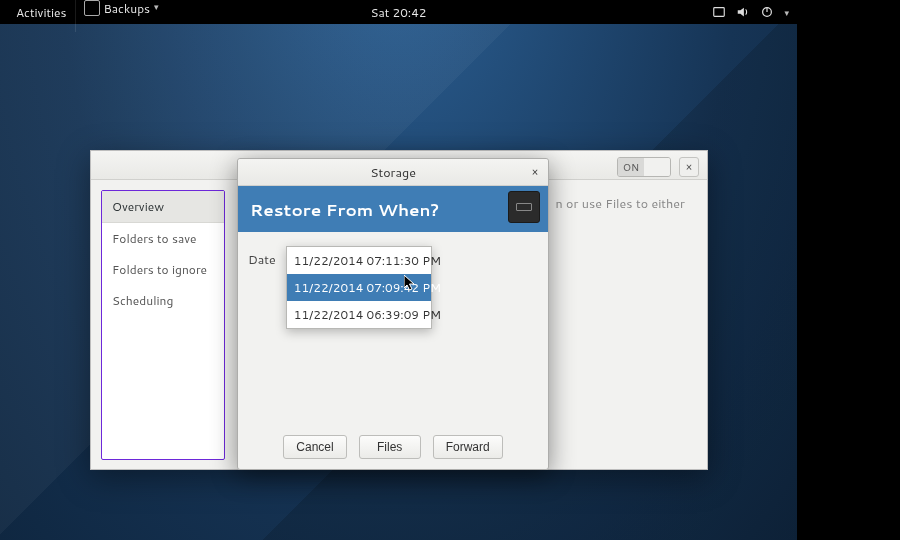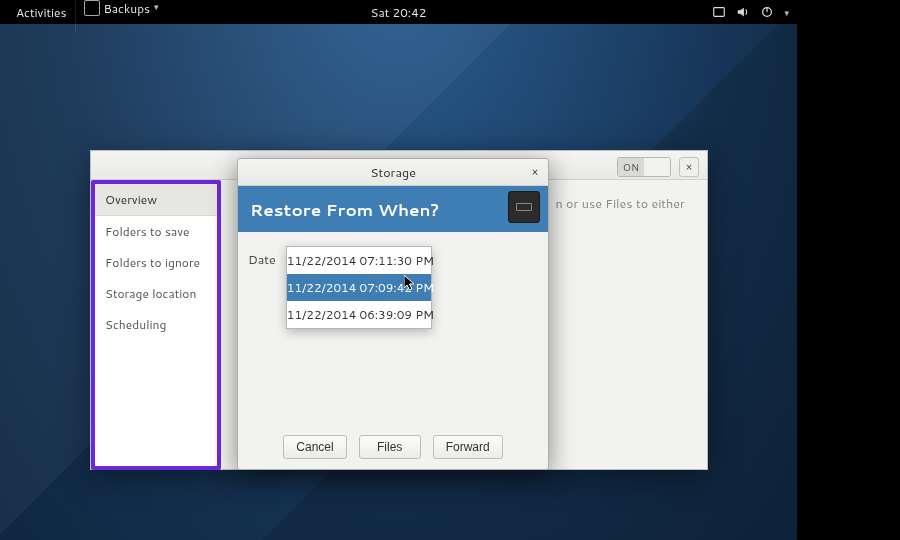--- a/index.html
+++ b/index.html
@@ -23,39 +23,39 @@
 
   
   .win{position:absolute;left:90px;top:150px;width:616px;height:318px;background:#f2f2f0;border:1px solid #bdbdbd;border-radius:0;box-shadow:0 8px 30px rgba(0,0,0,.4)}
   .win .titlebar{height:28px;border-bottom:1px solid #d0d0cd;background:linear-gradient(#f4f4f2,#e9e9e6);border-radius:4px 4px 0 0;position:relative}
   .win .toggle{position:absolute;right:36px;top:6px;display:flex;border:1px solid #b6b6b3;border-radius:3px;overflow:hidden;height:18px;width:52px;font-size:10px}
   .win .toggle .half{flex:1;display:flex;align-items:center;justify-content:center}
   .win .toggle .on{background:#d9d9d7;color:#555}
   .win .toggle .off{background:#f1f1ef}
   .win .close{position:absolute;right:8px;top:6px;width:18px;height:18px;border:1px solid #c4c4c1;border-radius:3px;background:#efefed;display:flex;align-items:center;justify-content:center;font-size:11px;color:#555;cursor:pointer}
   .win .body{display:flex;height:calc(100% - 28px)}
-  .sidebar{width:122px;border:4px solid #6d28d9;margin:0;border-radius:2px;background:#fff;padding:0;overflow:hidden}
+  .sidebar{width:122px;border:1px solid #6d28d9;margin:10px;border-radius:2px;background:#fff;padding:0;overflow:hidden}
   .sidebar .item{padding:7px 10px;font-size:12px;color:#555;cursor:pointer}
   .sidebar .item.sel{background:#e6e6e3;color:#2e3436;border-bottom:1px solid #d8d8d4;border-top:1px solid #d8d8d4}
   .sidebar .item:first-child.sel{border-top:none}
   .content{flex:1;padding:14px 18px;color:#888;font-size:12.5px;position:relative}
   .content .hint{position:absolute;right:22px;top:14px}
 
   
   .dlg{position:absolute;left:237px;top:158px;width:310px;height:310px;background:#f2f2f0;border:1px solid #adadab;border-radius:3px;box-shadow:0 6px 26px rgba(0,0,0,.45)}
   .dlg .titlebar{height:26px;background:linear-gradient(#f4f4f2,#e9e9e6);border-bottom:1px solid #d0d0cd;border-radius:3px 3px 0 0;display:flex;align-items:center;justify-content:center;position:relative;font-size:12.5px;color:#333}
   .dlg .titlebar .x{position:absolute;right:6px;top:6px;width:14px;height:14px;font-size:11px;color:#444;display:flex;align-items:center;justify-content:center;cursor:pointer}
   .dlg .header{height:40px;background:#3f7db5;color:#fff;display:flex;align-items:center;padding:3px 12px;font-size:17px;font-weight:bold;position:relative}
   .dlg .header .disk{position:absolute;right:8px;top:5px;width:30px;height:30px;border-radius:3px;background:#2b2b2b;border:1px solid #1a1a1a;display:flex;align-items:center;justify-content:center}
   .dlg .header .disk .slot{width:14px;height:6px;border:1px solid #888;border-radius:1px}
   .dlg .form{padding:14px 10px 0 10px;display:flex;align-items:flex-start;gap:10px;font-size:12.5px}
   .dlg .form .lbl{color:#444;padding-top:4px}
   .combo{position:relative;width:210px}
   .combo .menu{position:absolute;left:0;top:0;width:144px;border:1px solid #b8b8b5;background:#fff;box-shadow:0 3px 10px rgba(0,0,0,.25)}
-  .combo .opt{padding:5px 0;font-size:12px;color:#333;cursor:pointer;white-space:nowrap}
+  .combo .opt{padding:5px 7px;font-size:12px;color:#333;cursor:pointer;white-space:nowrap}
   .combo .opt.hover{background:#3f7db5;color:#fff}
   .cursor{position:absolute;left:404px;top:275px;width:12px;height:18px;pointer-events:none}
   .cursor svg{width:12px;height:18px}
   .dlg .buttons{position:absolute;left:0;right:0;bottom:10px;display:flex;justify-content:center;gap:12px}
   .btn{min-width:62px;height:24px;padding:0 12px;border:1px solid #bdbdba;border-radius:3px;background:linear-gradient(#fcfcfb,#ebebe8);font-size:12px;color:#333;cursor:pointer}
 </style>
 </head>
 <body>
 
 <div class="desktop">
@@ -98,21 +98,20 @@
         <div class="half on">ON</div>
         <div class="half off"></div>
       </div>
       <div class="close">×</div>
     </div>
     <div class="body">
       <div class="sidebar">
         <div class="item sel">Overview</div>
         <div class="item">Folders to save</div>
         <div class="item">Folders to ignore</div>
-        <div class="item">Storage location</div>
         <div class="item">Scheduling</div>
       </div>
       <div class="content">
         <span class="hint">n or use Files to either</span>
       </div>
     </div>
   </div>
 
   <div class="dlg">
     <div class="titlebar">

